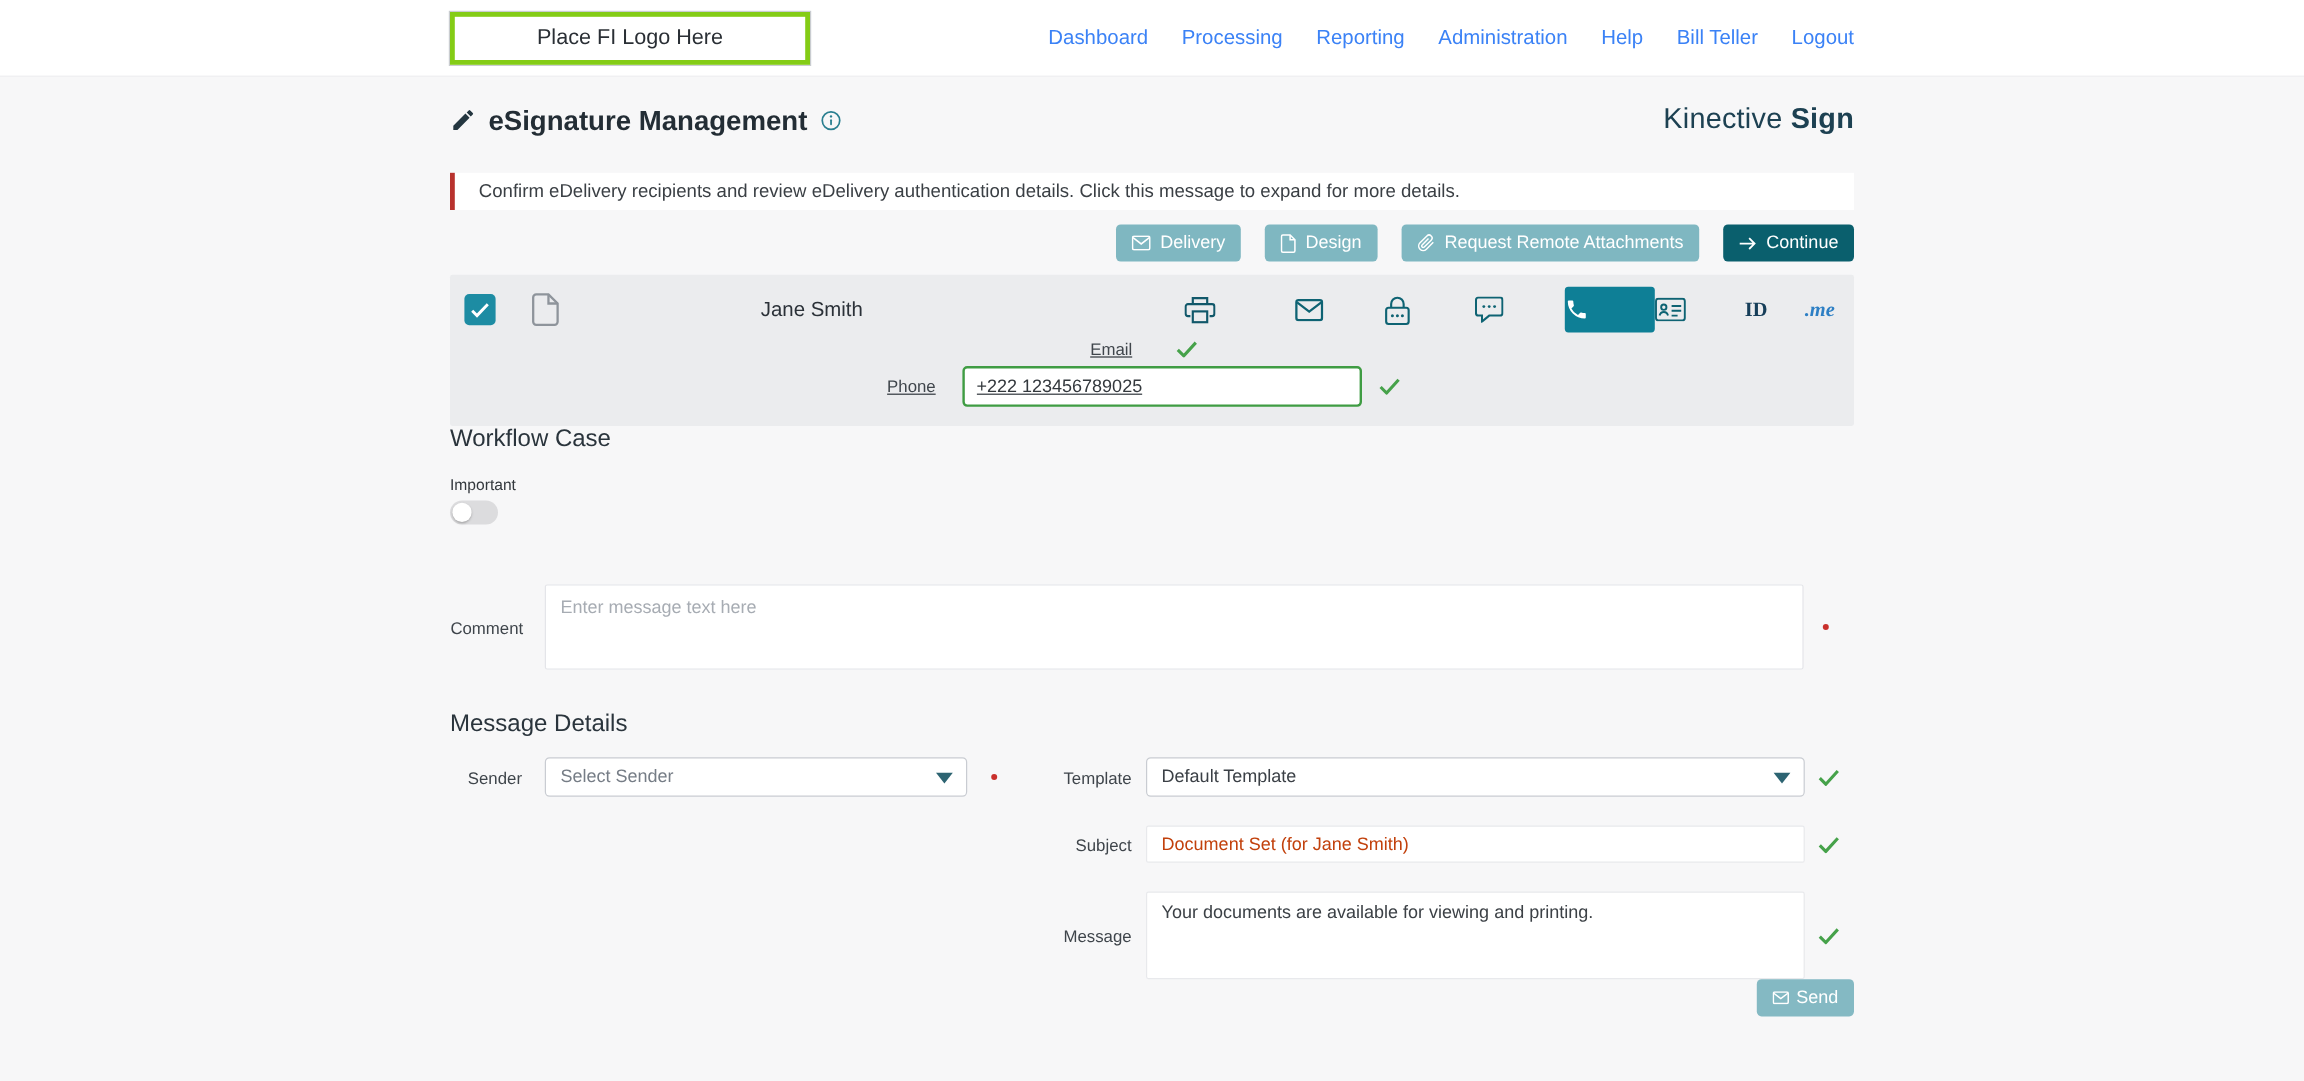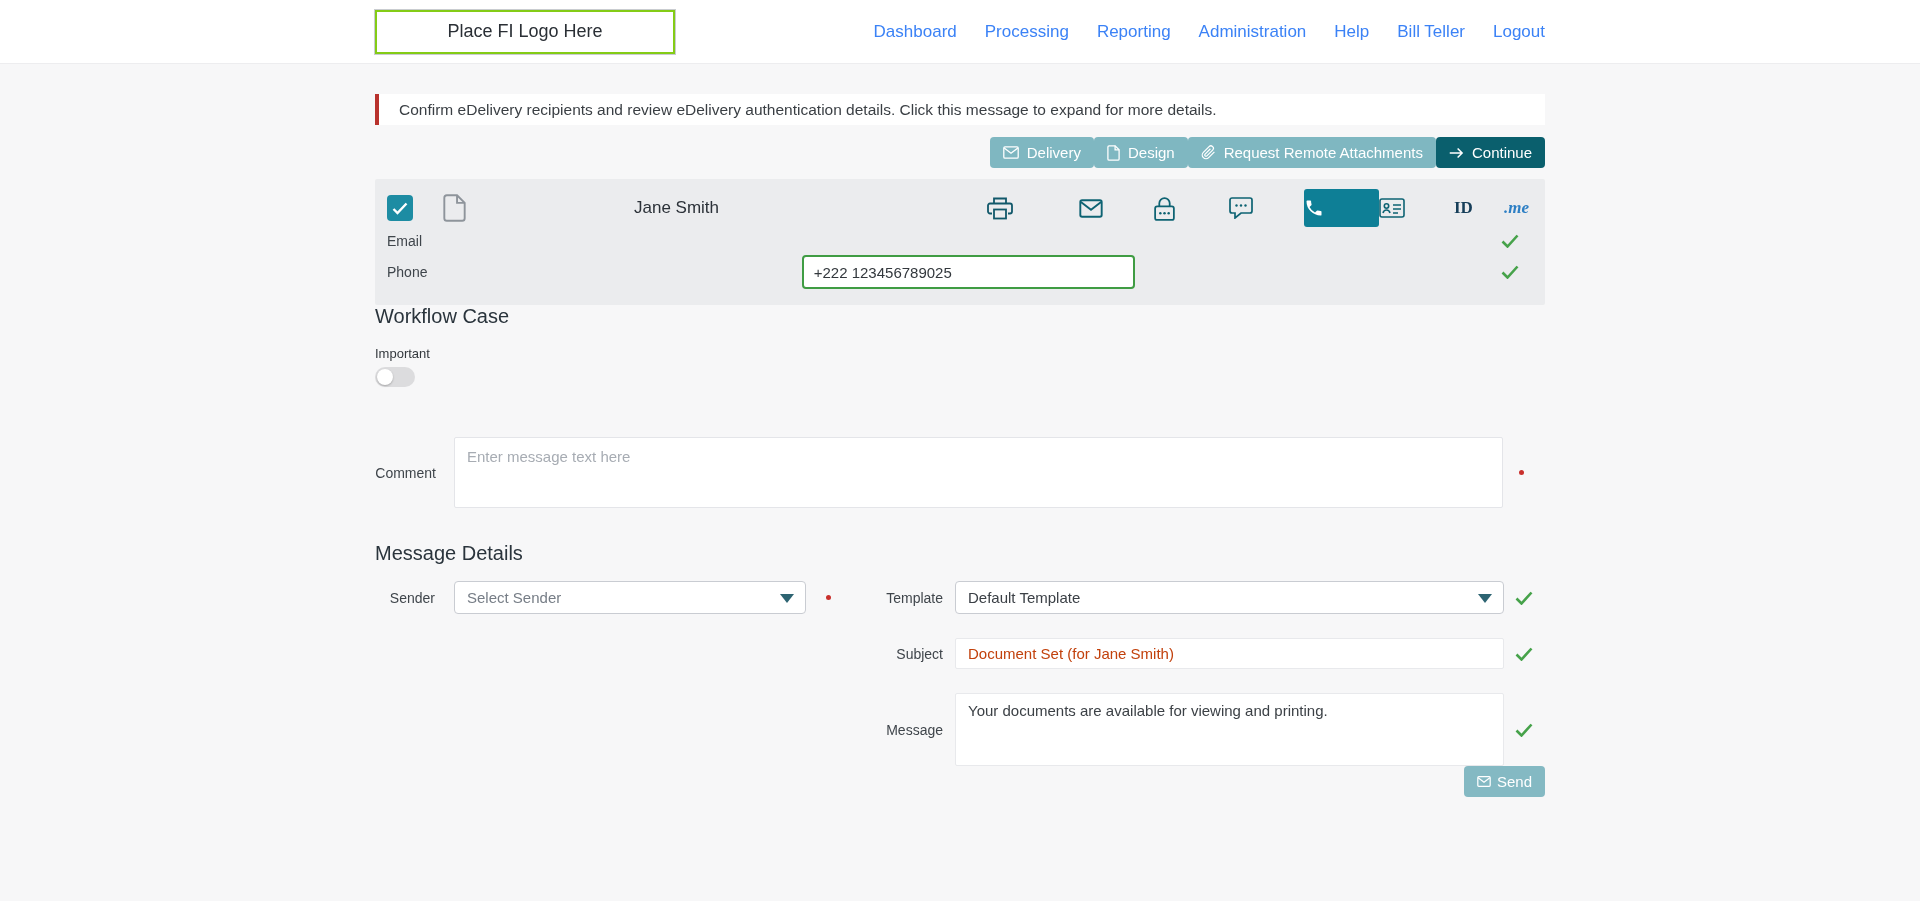--- a/index.html
+++ b/index.html
@@ -10,21 +10,21 @@
     color:#30363c;
     overflow:hidden;
   }
   .container { width:1170px; margin:0 auto; }
 
   
   .topbar { height:64px; background:#ffffff; border-bottom:1px solid #ededef; }
   .topbar-inner { display:flex; align-items:center; justify-content:space-between; height:100%; }
   .logo-box {
     width:300px; height:44px;
-    border:2px solid #84cc16; box-shadow:0 0 0 1px #c9ccd0;
+    border:4px solid #84cc16; box-shadow:0 0 0 1px #c9ccd0;
     display:flex; align-items:center; justify-content:center;
     font-size:18px; color:#2a2f35; background:#fff;
   }
   .nav { display:flex; gap:28px; font-size:17px; color:#3b82f6; }
   .nav a { cursor:pointer; text-decoration:none; color:inherit; white-space:nowrap; }
 
   
   .page-header { display:flex; align-items:center; justify-content:space-between; margin-top:22px; }
   .title-group { display:flex; align-items:center; gap:10px; }
   .page-title { font-size:23px; font-weight:700; color:#232d35; }
@@ -32,21 +32,21 @@
   .brand .product { font-weight:800; }
 
   
   .alert {
     margin-top:30px; background:#ffffff; border-left:4px solid #b8322d;
     padding:6px 20px; font-size:15.5px; color:#3a3f44; line-height:19px;
     cursor:pointer;
   }
 
   
-  .toolbar { display:flex; justify-content:flex-end; margin-top:12px; }
+  .toolbar { display:flex; justify-content:flex-end; gap:20px; margin-top:12px; }
   .btn {
     display:inline-flex; align-items:center; gap:8px; height:31px; padding:0 13px;
     border:none; border-radius:4px; color:#fff; font-size:15px; cursor:pointer;
     font-family:inherit; white-space:nowrap;
   }
   .btn-light { background:#7fb7c1; }
   .btn-dark  { background:#0a5f6d; }
 
   
   .recipient { margin-top:11px; background:#ebecee; border-radius:2px; padding:10px 16px 16px 12px; }
@@ -58,21 +58,21 @@
   .doc-icon { margin-left:30px; display:flex; cursor:pointer; }
   .rec-name { margin-left:168px; font-size:17px; color:#2b3138; }
   .printer { margin-left:auto; display:flex; cursor:pointer; }
   .methods { margin-left:66px; display:flex; }
   .method-cell { width:75px; height:38px; display:flex; align-items:center; justify-content:space-between; cursor:pointer;font-family:Liberation Serif, serif; }
   .method-cell.selected { background:#0e7f96; border-radius:3px; }
   .idme { font-size:17px; white-space:nowrap; }
   .idme .id { font-weight:800; font-style:normal; color:#163e59; }
   .idme .me { font-weight:700; font-style:italic; color:#2d7fc4; }
 
-  .rec-field { display:flex; align-items:center; justify-content:space-between; margin-top:6px; padding-right:10px; }
+  .rec-field { display:flex; align-items:center; justify-content:center; margin-top:6px; padding-right:10px;text-decoration:underline; }
   .rec-field.phone-row { margin-top:6px; }
   .rec-label { font-size:14px; color:#3f454b; margin-right:22px; }
   .rec-input {
     width:333px; height:32px; background:#fff; border:1px solid #d8dade; border-radius:4px;
     padding:0 10px; font-size:15px; color:#33383d; font-family:inherit; outline:none;
   }
   .rec-input.phone { border:2px solid #3f9c43; height:34px; }
   .check { margin-left:14px; display:flex; }
 
   
@@ -135,20 +135,41 @@
       <a>Administration</a>
       <a>Help</a>
       <a>Bill Teller</a>
       <a>Logout</a>
     </nav>
   </div>
 </header>
 
 <main class="container">
 
+  <div class="page-header">
+    <div class="title-group">
+      <span style="display:flex;">
+        <svg width="22" height="22" viewBox="0 0 24 24">
+            <path fill="#243640" d="M3 17.25V21h3.75L17.8 9.94l-3.75-3.75L3 17.25zM20.7 7a1 1 0 0 0 0-1.4l-2.3-2.3a1 1 0 0 0-1.4 0l-1.8 1.8 3.7 3.7L20.7 7z"></path>
+          </svg>
+      </span>
+      <h1 class="page-title">eSignature Management</h1>
+      <span style="display:flex;cursor:pointer;">
+        <svg width="19" height="19" viewBox="0 0 24 24" fill="none">
+            <circle cx="12" cy="12" r="9.2" stroke="#2a7f90" stroke-width="1.8"></circle>
+            <rect x="11.1" y="10.6" width="1.9" height="6.2" rx=".95" fill="#2a7f90"></rect>
+            <circle cx="12" cy="7.6" r="1.25" fill="#2a7f90"></circle>
+          </svg>
+      </span>
+    </div>
+    <div class="brand">
+      <span>Kinective</span>
+      <span class="product">Sign</span>
+    </div>
+  </div>
 
   <div class="alert">Confirm eDelivery recipients and review eDelivery authentication details. Click this message to expand for more details.</div>
 
   <div class="toolbar">
     <button class="btn btn-light">
       <span style="display:flex;">
         <svg width="16" height="13" viewBox="0 0 20 16" fill="none" stroke="#fff" stroke-width="1.6">
             <rect x="1" y="1" width="18" height="14" rx="1.5"></rect>
             <path d="M1.5 2.5 10 9l8.5-6.5"></path>
           </svg>

